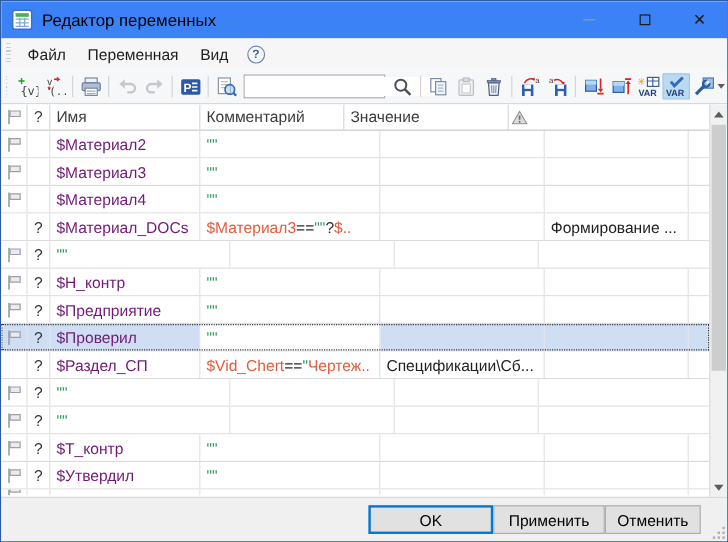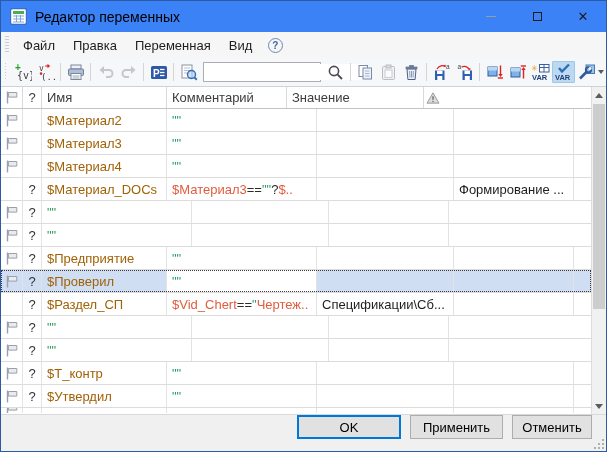--- a/index.html
+++ b/index.html
@@ -44,21 +44,21 @@
   .grid-area { position:absolute; left:0; top:0; right:15px; bottom:0; }
   .thead { display:flex; height:22px; background:#fff; border-bottom:1px solid #c3c3c3; }
   .hcell { font-size:13px; color:#3c3c3c; display:flex; align-items:center; padding-left:5px;
     border-right:1px solid #d9d9d9; overflow:hidden; white-space:nowrap; }
   .trow { display:flex; height:23px; border-bottom:1px solid #dcdcdc; background:#fff; position:relative; }
   .trow.partial { height:5px; overflow:hidden; border-bottom:none; }
   .cell { display:flex; align-items:center; padding-left:5px; border-right:1px solid #e3e3e3;
     font-size:13px; color:#1e1e1e; overflow:hidden; white-space:nowrap; }
   .c-flag { width:22px; justify-content:center; padding-left:0; }
   .c-q    { width:19px; justify-content:center; padding-left:0; color:#333; }
-  .c-name { width:125px; color:#a16207; }
+  .c-name { width:125px; color:#701a75; }
   .c-expr { width:150px; }
   .c-val  { width:137px; }
   .c-com  { width:120px; }
   .c-warn { width:17px; border-right:none; }
   .h-flag { width:22px; justify-content:center; padding-left:0; }
   .h-q    { width:19px; justify-content:center; padding-left:0; }
   .h-name { width:125px; }
   .h-expr { width:150px; }
   .h-val  { width:137px; }
   .h-com  { width:120px; }
@@ -71,21 +71,21 @@
   .trow.selected::after { content:""; position:absolute; inset:0; border:1px dotted #3a3a3a; pointer-events:none; }
   
   .vscroll { position:absolute; right:0; top:0; bottom:0; width:15px; background:#f1f1f1; border-left:1px solid #dcdcdc; }
   .sb-arrow { position:absolute; left:0; right:0; height:16px; display:flex; align-items:center; justify-content:center; }
   .sb-up { top:0; } .sb-down { bottom:0; }
   .tri-up-sm { width:0; height:0; border-left:4px solid transparent; border-right:4px solid transparent; border-bottom:5px solid #5c5c5c; }
   .tri-down-sm { width:0; height:0; border-left:4px solid transparent; border-right:4px solid transparent; border-top:5px solid #5c5c5c; }
   .sb-thumb { position:absolute; left:1px; right:1px; top:17px; height:205px; background:#cdcdcd; }
   
   .footer { height:37px; background:#f0f0f0; border-top:1px solid #d9d9d9;
-    display:flex; align-items:flex-start; justify-content:flex-end; gap:9px; padding-right:14px; flex:0 0 auto; position:relative; }
+    display:flex; align-items:center; justify-content:flex-end; padding-right:22px; flex:0 0 auto; position:relative; }
   .btn { height:24px; background:#e1e1e1; border:1px solid #adadad; font-size:13px; color:#000;
     font-family:"Liberation Sans", sans-serif; display:flex; align-items:center; justify-content:center; }
   .btn-ok { width:104px; border:2px solid #0078d7; }
   .btn-apply { width:93px; }
   .btn-cancel { width:80px; }
   .resize-grip { position:absolute; right:2px; bottom:2px; width:10px; height:10px; }
   .resize-grip i { position:absolute; width:2px; height:2px; background:#b0b0b0; }
 </style>
 </head>
 <body>
@@ -114,21 +114,20 @@
         </div>
       <div class="cap-btn">
           <span class="close-glyph">✕</span>
         </div>
     </div>
   </div>
 
   <div class="menubar">
     <div class="grip"></div>
     <span class="menu-item">Файл</span>
-    <span class="menu-item">Правка</span>
     <span class="menu-item">Переменная</span>
     <span class="menu-item">Вид</span>
     <div class="help-btn">
       <span class="help-circle">?</span>
     </div>
   </div>
 
   <div class="toolbar">
     <div class="grip"></div>
 
@@ -434,20 +433,21 @@
           <div class="trow">
             <div class="cell c-flag">
               <span style="display:flex">
                 <svg width="14" height="13" viewBox="0 0 14 13">
                   <line x1="2.5" y1="0.5" x2="2.5" y2="12.5" stroke="#9aa0a8" stroke-width="1.4"></line>
                   <path d="M3.4 1.5 h8.4 v4.6 h-8.4 z" fill="#e9ebee" stroke="#9aa0a8"></path>
                 </svg>
               </span>
             </div>
             <div class="cell c-q">?</div>
+            <div class="cell c-name">$Н_контр</div>
             <div class="cell c-expr">
               <span class="seg-str">""</span>
             </div>
             <div class="cell c-val"></div>
             <div class="cell c-com"></div>
             <div class="cell c-warn"></div>
           </div>
           <div class="trow">
             <div class="cell c-flag">
               <span style="display:flex">

